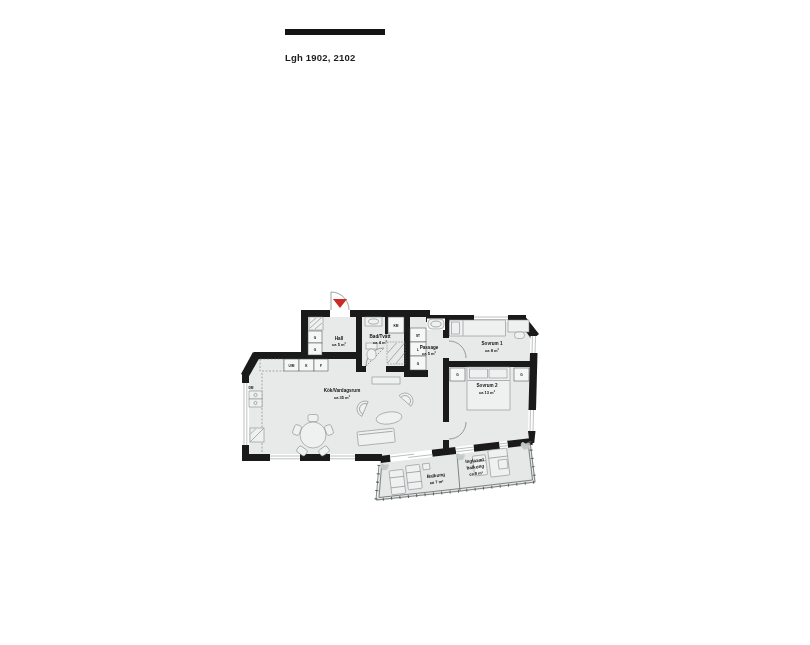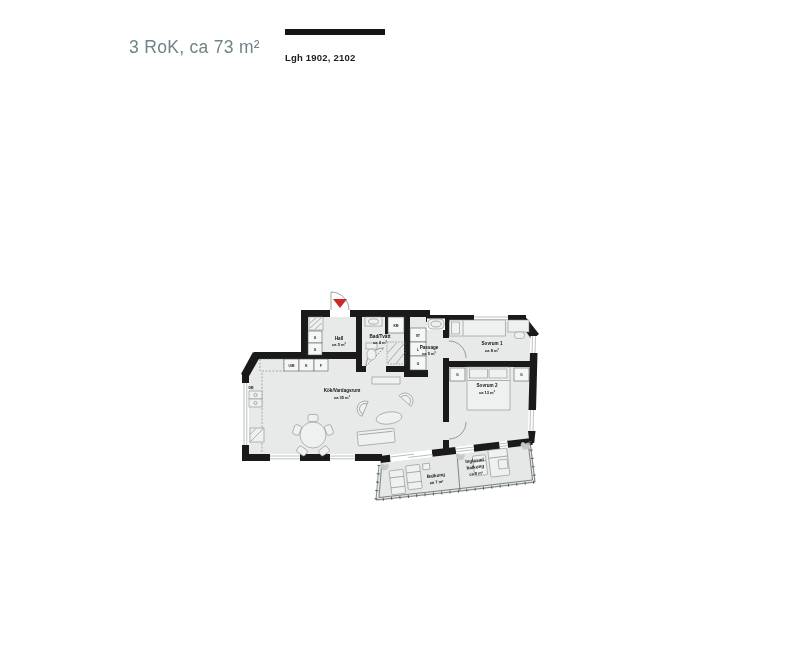--- a/index.html
+++ b/index.html
@@ -24,21 +24,20 @@
   .arc{stroke:#555;stroke-width:.55;fill:none;}
   .glz{stroke:#4f5454;stroke-width:.7;fill:none;}
   .tick{stroke:#4f5454;stroke-width:3;fill:none;stroke-dasharray:.9,7.5;}
   .plant{fill:#c3c9c9;opacity:.85;}
 </style>
 </head>
 <body>
 
 <div id="stage">
 
-  <div class="title">3 RoK, ca 73 m²</div>
   <div class="bar"></div>
   <div class="lgh">Lgh 1902, 2102</div>
 
   <svg width="312" height="234" viewBox="0 0 312 234" style="position:absolute;left:238px;top:284px;">
 
     <g>
       <polygon class="floor" points="64,28 190,28 190,33 287,33 299,52 293,158 142,176 11,176 8,93 19,73 64,73"></polygon>
       <polygon class="balfloor" points="142,179 219,170 222,208 139,217"></polygon>
       <polygon class="balfloor" points="219,170 293,160 298,199 222,208"></polygon>
     </g>

